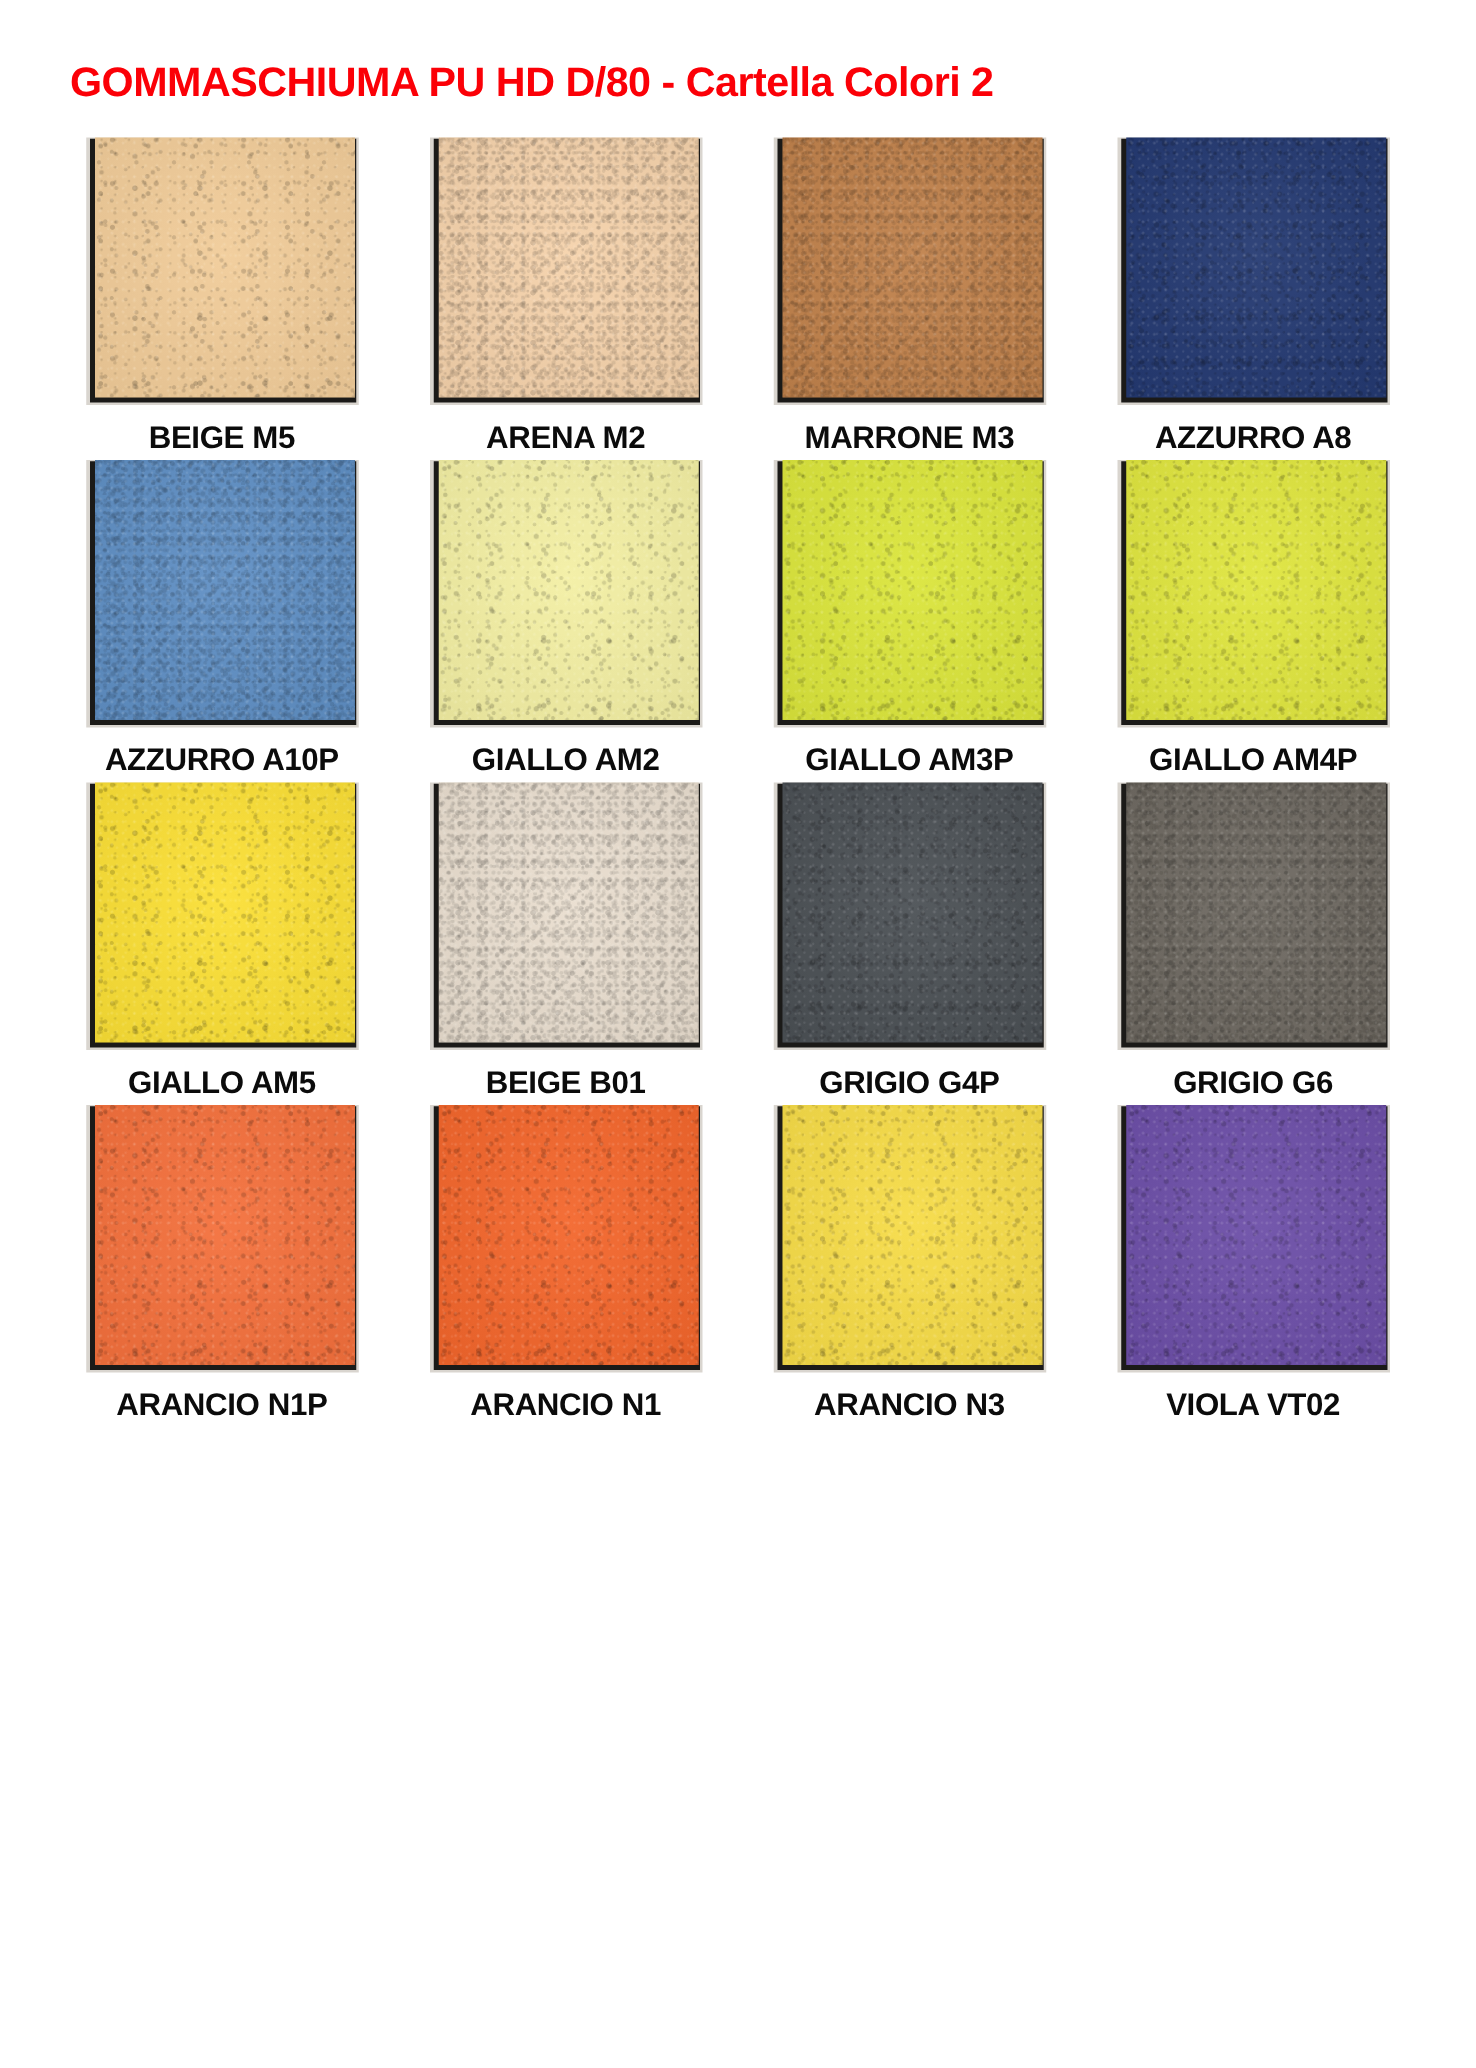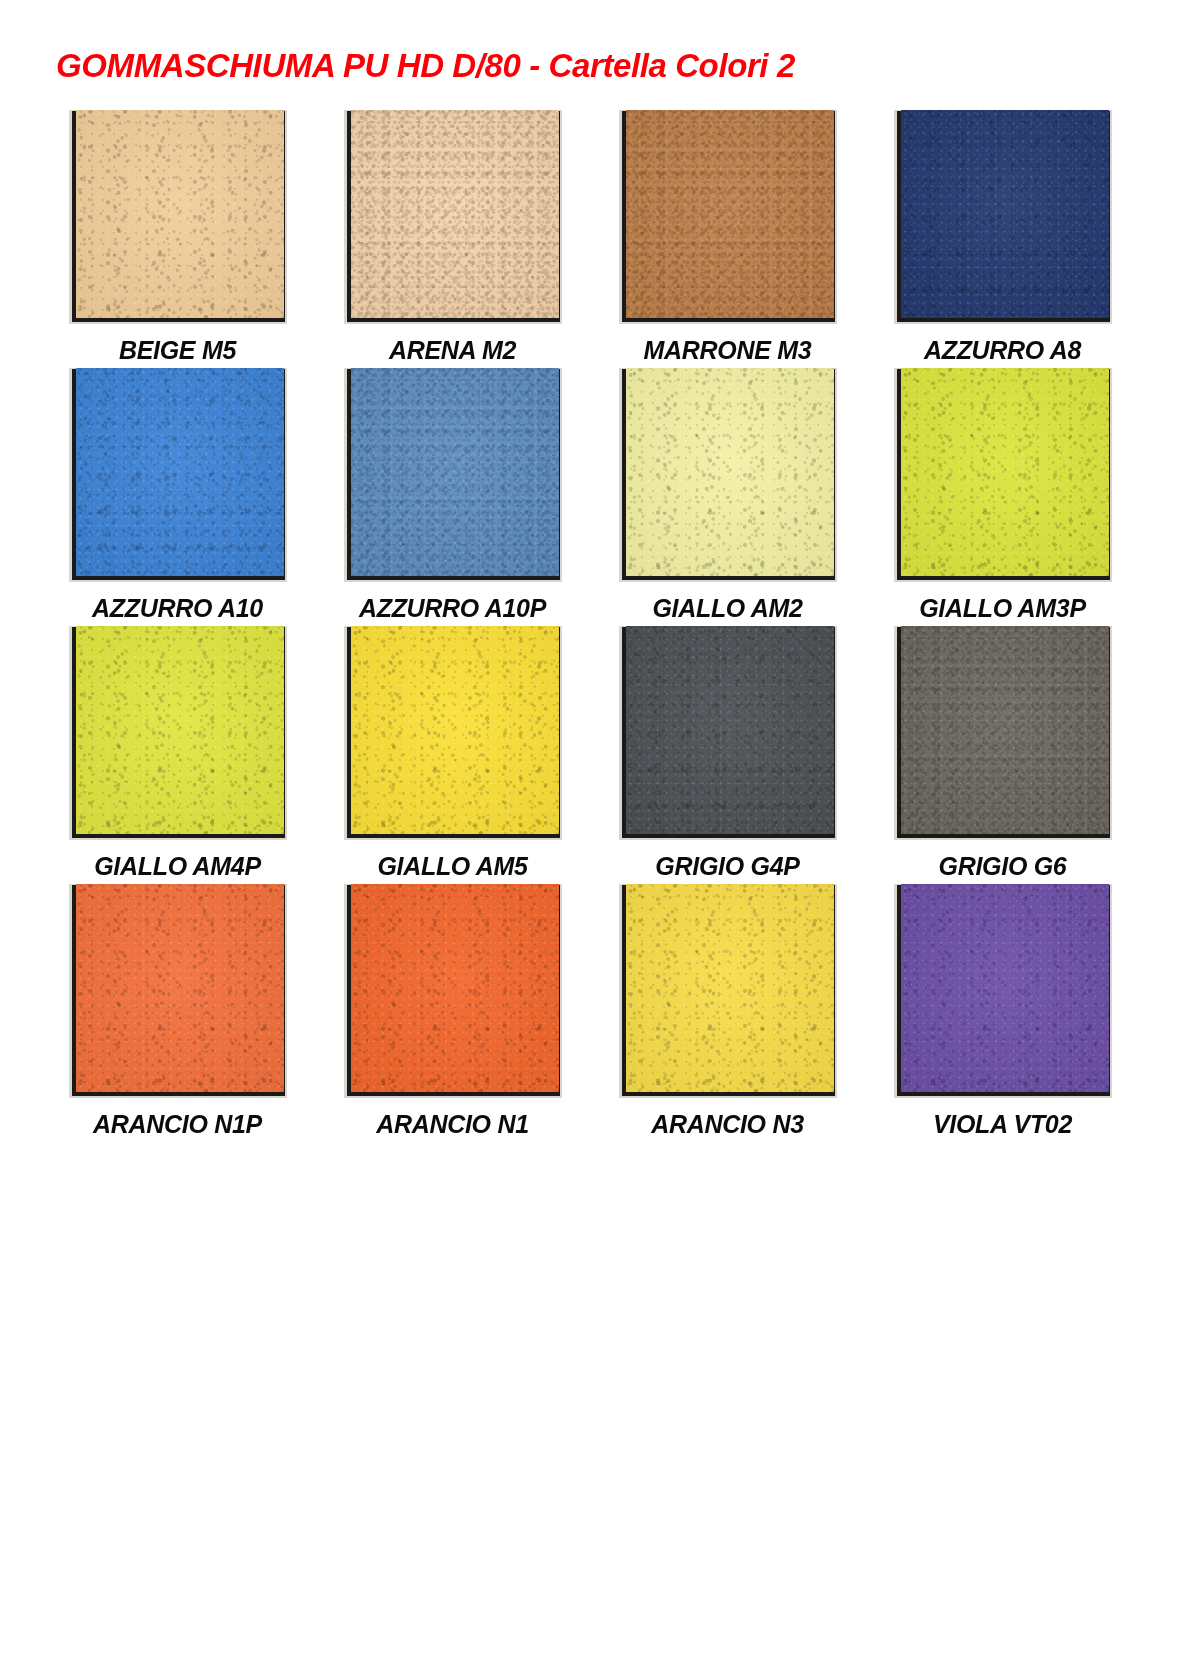--- a/index.html
+++ b/index.html
@@ -15,21 +15,20 @@
     -webkit-font-smoothing: antialiased;
     overflow: hidden;
   }
 
   .page {
     position: relative;
     width: 1152px;
     height: 1654px;
     background: #ffffff;
     box-sizing: border-box;
-    font-style: italic;
   }
 
   .doc-title {
     position: absolute;
     left: 56px;
     top: 47px;
     font-size: 33px;
     font-weight: bold;
     color: #fb0007;
     letter-spacing: -0.4px;
@@ -208,28 +207,20 @@
           <div class="swatch-board"></div>
           <div class="swatch-edge"></div>
           <div class="swatch-face" style="background-color: rgb(37, 58, 114);"></div>
         </div>
         <div class="label">AZZURRO A8</div>
       </div>
       <div class="cell">
         <div class="swatch-wrap">
           <div class="swatch-board"></div>
           <div class="swatch-edge"></div>
-          <div class="swatch-face" style="background-color: rgb(61, 131, 216);"></div>
-        </div>
-        <div class="label">AZZURRO A10</div>
-      </div>
-      <div class="cell">
-        <div class="swatch-wrap">
-          <div class="swatch-board"></div>
-          <div class="swatch-edge"></div>
           <div class="swatch-face fine" style="background-color: rgb(95, 143, 196);"></div>
         </div>
         <div class="label">AZZURRO A10P</div>
       </div>
       <div class="cell">
         <div class="swatch-wrap">
           <div class="swatch-board"></div>
           <div class="swatch-edge"></div>
           <div class="swatch-face coarse" style="background-color: rgb(244, 240, 164);"></div>
         </div>
@@ -256,20 +247,28 @@
           <div class="swatch-board"></div>
           <div class="swatch-edge"></div>
           <div class="swatch-face coarse" style="background-color: rgb(251, 224, 54);"></div>
         </div>
         <div class="label">GIALLO AM5</div>
       </div>
       <div class="cell">
         <div class="swatch-wrap">
           <div class="swatch-board"></div>
           <div class="swatch-edge"></div>
+          <div class="swatch-face fine" style="background-color: rgb(234, 223, 208);"></div>
+        </div>
+        <div class="label">BEIGE B01</div>
+      </div>
+      <div class="cell">
+        <div class="swatch-wrap">
+          <div class="swatch-board"></div>
+          <div class="swatch-edge"></div>
           <div class="swatch-face" style="background-color: rgb(76, 81, 86);"></div>
         </div>
         <div class="label">GRIGIO G4P</div>
       </div>
       <div class="cell">
         <div class="swatch-wrap">
           <div class="swatch-board"></div>
           <div class="swatch-edge"></div>
           <div class="swatch-face fine" style="background-color: rgb(111, 106, 98);"></div>
         </div>

